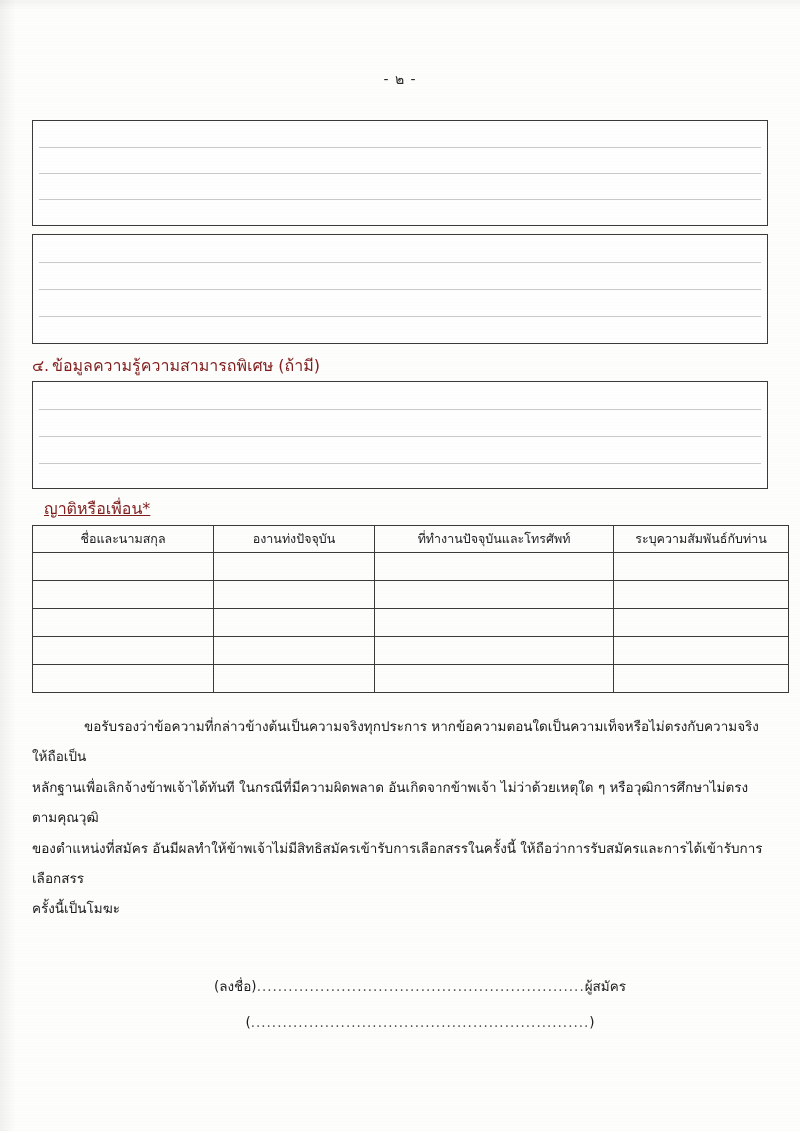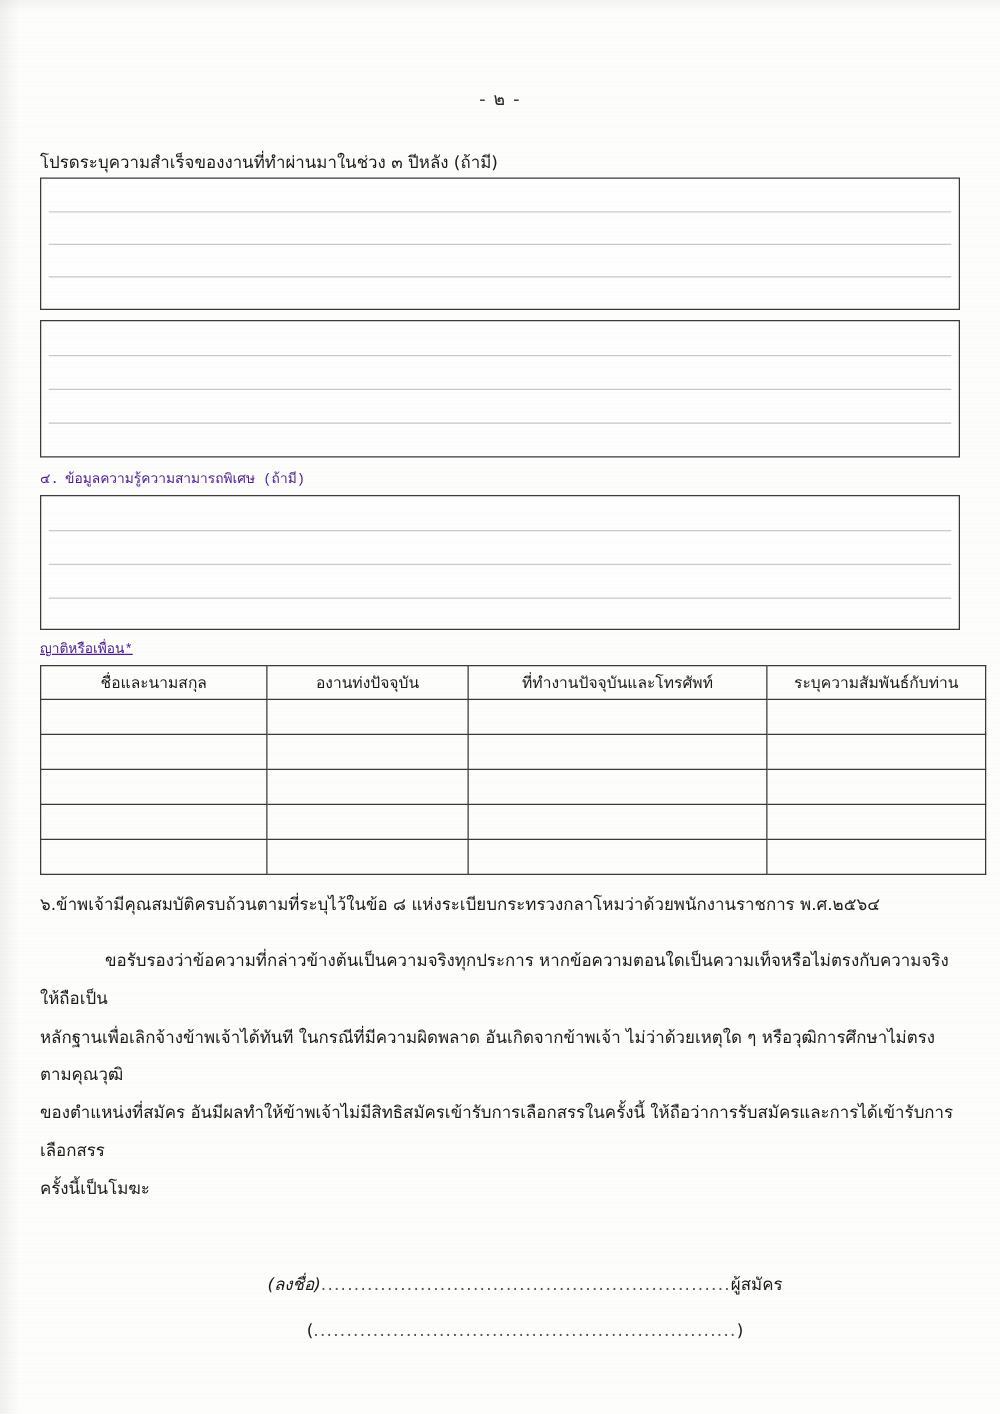--- a/index.html
+++ b/index.html
@@ -93,25 +93,24 @@
     left: 6px;
     right: 6px;
     height: 0;
     border-top: 1px solid #c9c9c9;
   }
   .box-a { height: 106px; }
   .box-b { height: 110px; }
   .box-c { height: 108px; }
 
   .section-heading {
-    font-size: 11px;
+    font-size: 16px;
     line-height: 1.5;
     margin: 10px 0 3px 0;
-    color: #4c1d95;
-    font-family: Liberation Mono, monospace;
+    color: #7f1d1d;
   }
   .section-heading .num {
     display: inline-block;
     min-width: 20px;
   }
   .u { text-decoration: underline; }
 
   
   table.ref-table {
     width: 736px;
@@ -157,39 +156,38 @@
   .sign-block {
     margin-top: 46px;
     font-size: 13.5px;
     color: #1b1b1b;
   }
   .sign-row {
     text-align: center;
     line-height: 2.4;
     white-space: nowrap;
   }
-  .sign-row .lead { display: inline-block; font-style: italic; }
+  .sign-row .lead { display: inline-block; }
   .dots { letter-spacing: 1px; color: #555; }
   .sign-row.name { margin-top: 4px; }
 
   .offset-left-1 { padding-left: 40px; }
 </style>
 </head>
 <body>
 
 <div class="page">
 
   <div class="scan-edge-top"></div>
   <div class="scan-edge-left"></div>
 
   <div class="page-number">- ๒ -</div>
 
   <div class="content">
 
-    <div class="prompt-label">โปรดระบุความสำเร็จของงานที่ทำผ่านมาในช่วง ๓ ปีหลัง (ถ้ามี)</div>
     <div class="answer-box box-a">
       <div class="rule" style="top:26px;"></div>
       <div class="rule" style="top:52px;"></div>
       <div class="rule" style="top:78px;"></div>
     </div>
 
     <div class="answer-box box-b">
       <div class="rule" style="top:27px;"></div>
       <div class="rule" style="top:54px;"></div>
       <div class="rule" style="top:81px;"></div>
@@ -197,21 +195,21 @@
 
     <div class="section-heading">
       <span class="num">๔.</span><span>ข้อมูลความรู้ความสามารถพิเศษ (ถ้ามี)</span>
     </div>
     <div class="answer-box box-c">
       <div class="rule" style="top:27px;"></div>
       <div class="rule" style="top:54px;"></div>
       <div class="rule" style="top:81px;"></div>
     </div>
 
-    <div class="section-heading" style="margin:0 0 4px 0;">
+    <div class="section-heading" style="margin:0 0 4px 12px;">
       <span class="u">ญาติหรือเพื่อน*</span>
     </div>
 
     <table class="ref-table">
       <thead>
         <tr>
           <th class="col-name">ชื่อและนามสกุล</th>
           <th class="col-pos">องานท่งปัจจุบัน</th>
           <th class="col-work">ที่ทำงานปัจจุบันและโทรศัพท์</th>
           <th class="col-rel">ระบุความสัมพันธ์กับท่าน</th>
@@ -244,23 +242,20 @@
         </tr>
         <tr>
           <td></td>
           <td></td>
           <td></td>
           <td></td>
         </tr>
       </tbody>
     </table>
 
-    <div class="statement-heading">
-      <span class="num">๖.</span><span>ข้าพเจ้ามีคุณสมบัติครบถ้วนตามที่ระบุไว้ในข้อ ๘ แห่งระเบียบกระทรวงกลาโหมว่าด้วยพนักงานราชการ พ.ศ.๒๕๖๔</span>
-    </div>
 
     <div class="paragraph">
       <span class="indent"></span><span>ขอรับรองว่าข้อความที่กล่าวข้างต้นเป็นความจริงทุกประการ หากข้อความตอนใดเป็นความเท็จหรือไม่ตรงกับความจริง ให้ถือเป็น</span><br>
       <span>หลักฐานเพื่อเลิกจ้างข้าพเจ้าได้ทันที ในกรณีที่มีความผิดพลาด อันเกิดจากข้าพเจ้า ไม่ว่าด้วยเหตุใด ๆ หรือวุฒิการศึกษาไม่ตรงตามคุณวุฒิ</span><br>
       <span>ของตำแหน่งที่สมัคร อันมีผลทำให้ข้าพเจ้าไม่มีสิทธิสมัครเข้ารับการเลือกสรรในครั้งนี้ ให้ถือว่าการรับสมัครและการได้เข้ารับการเลือกสรร</span><br>
       <span>ครั้งนี้เป็นโมฆะ</span>
     </div>
 
     <div class="sign-block">
 

